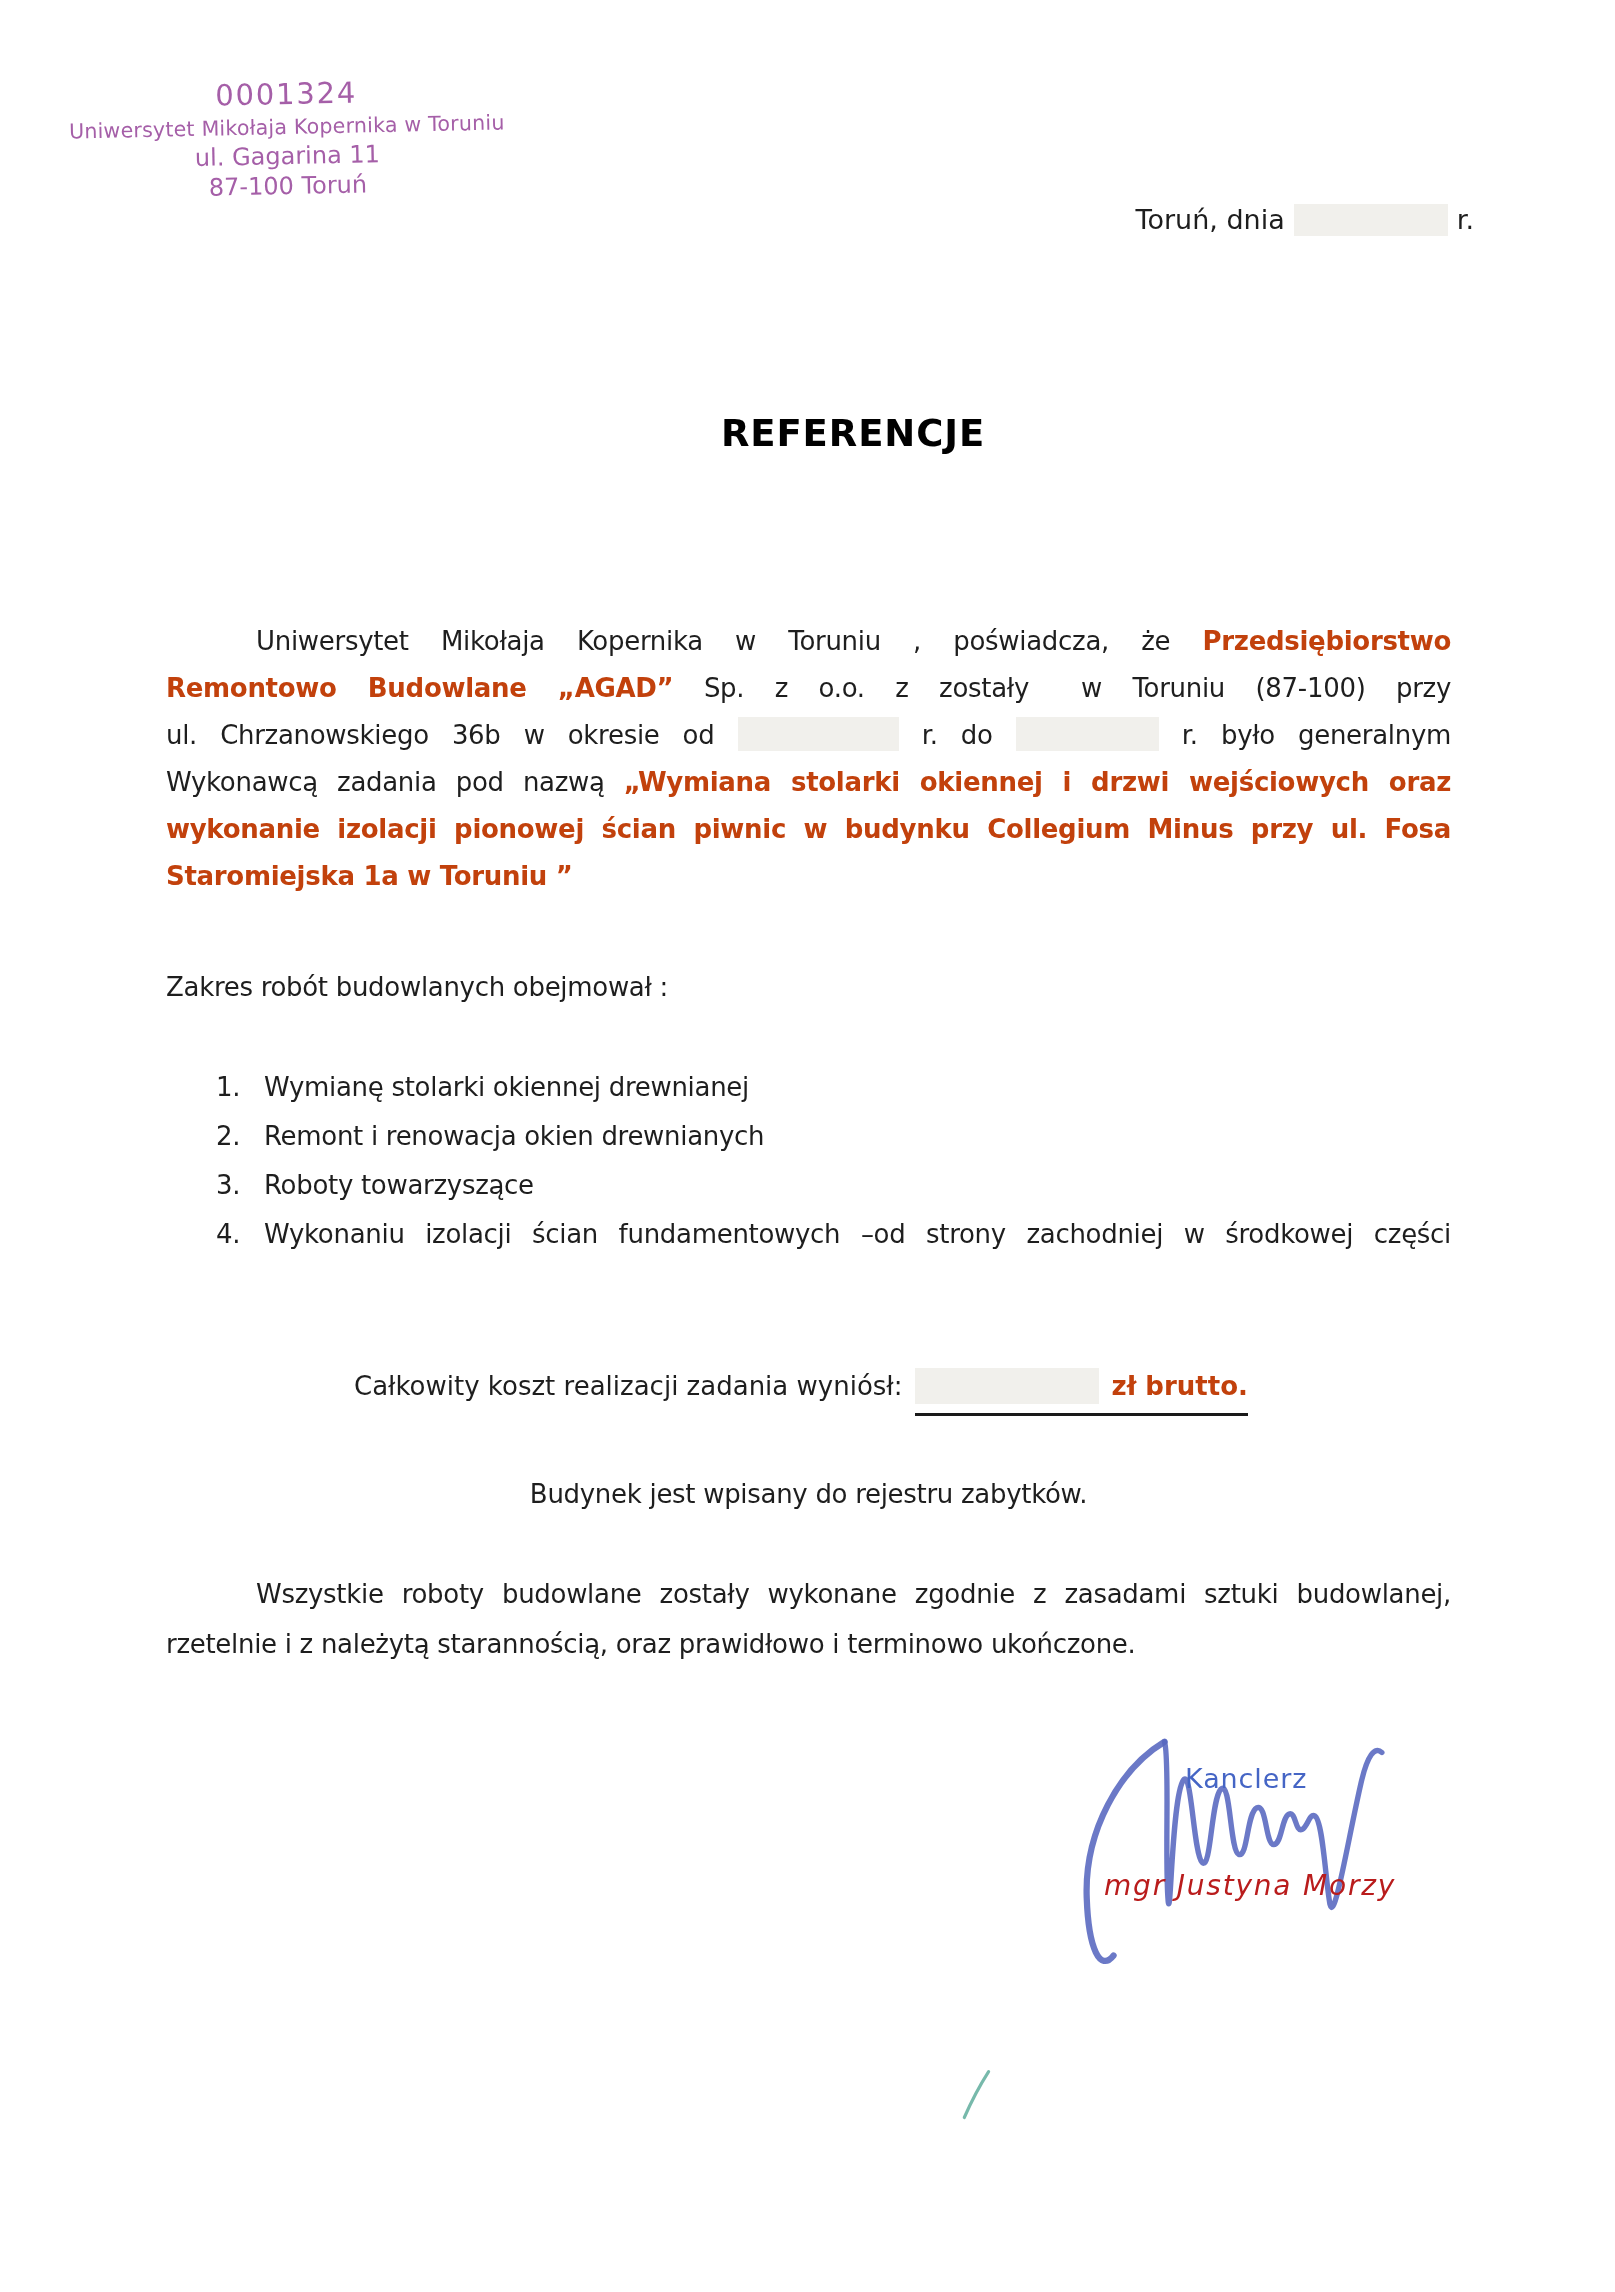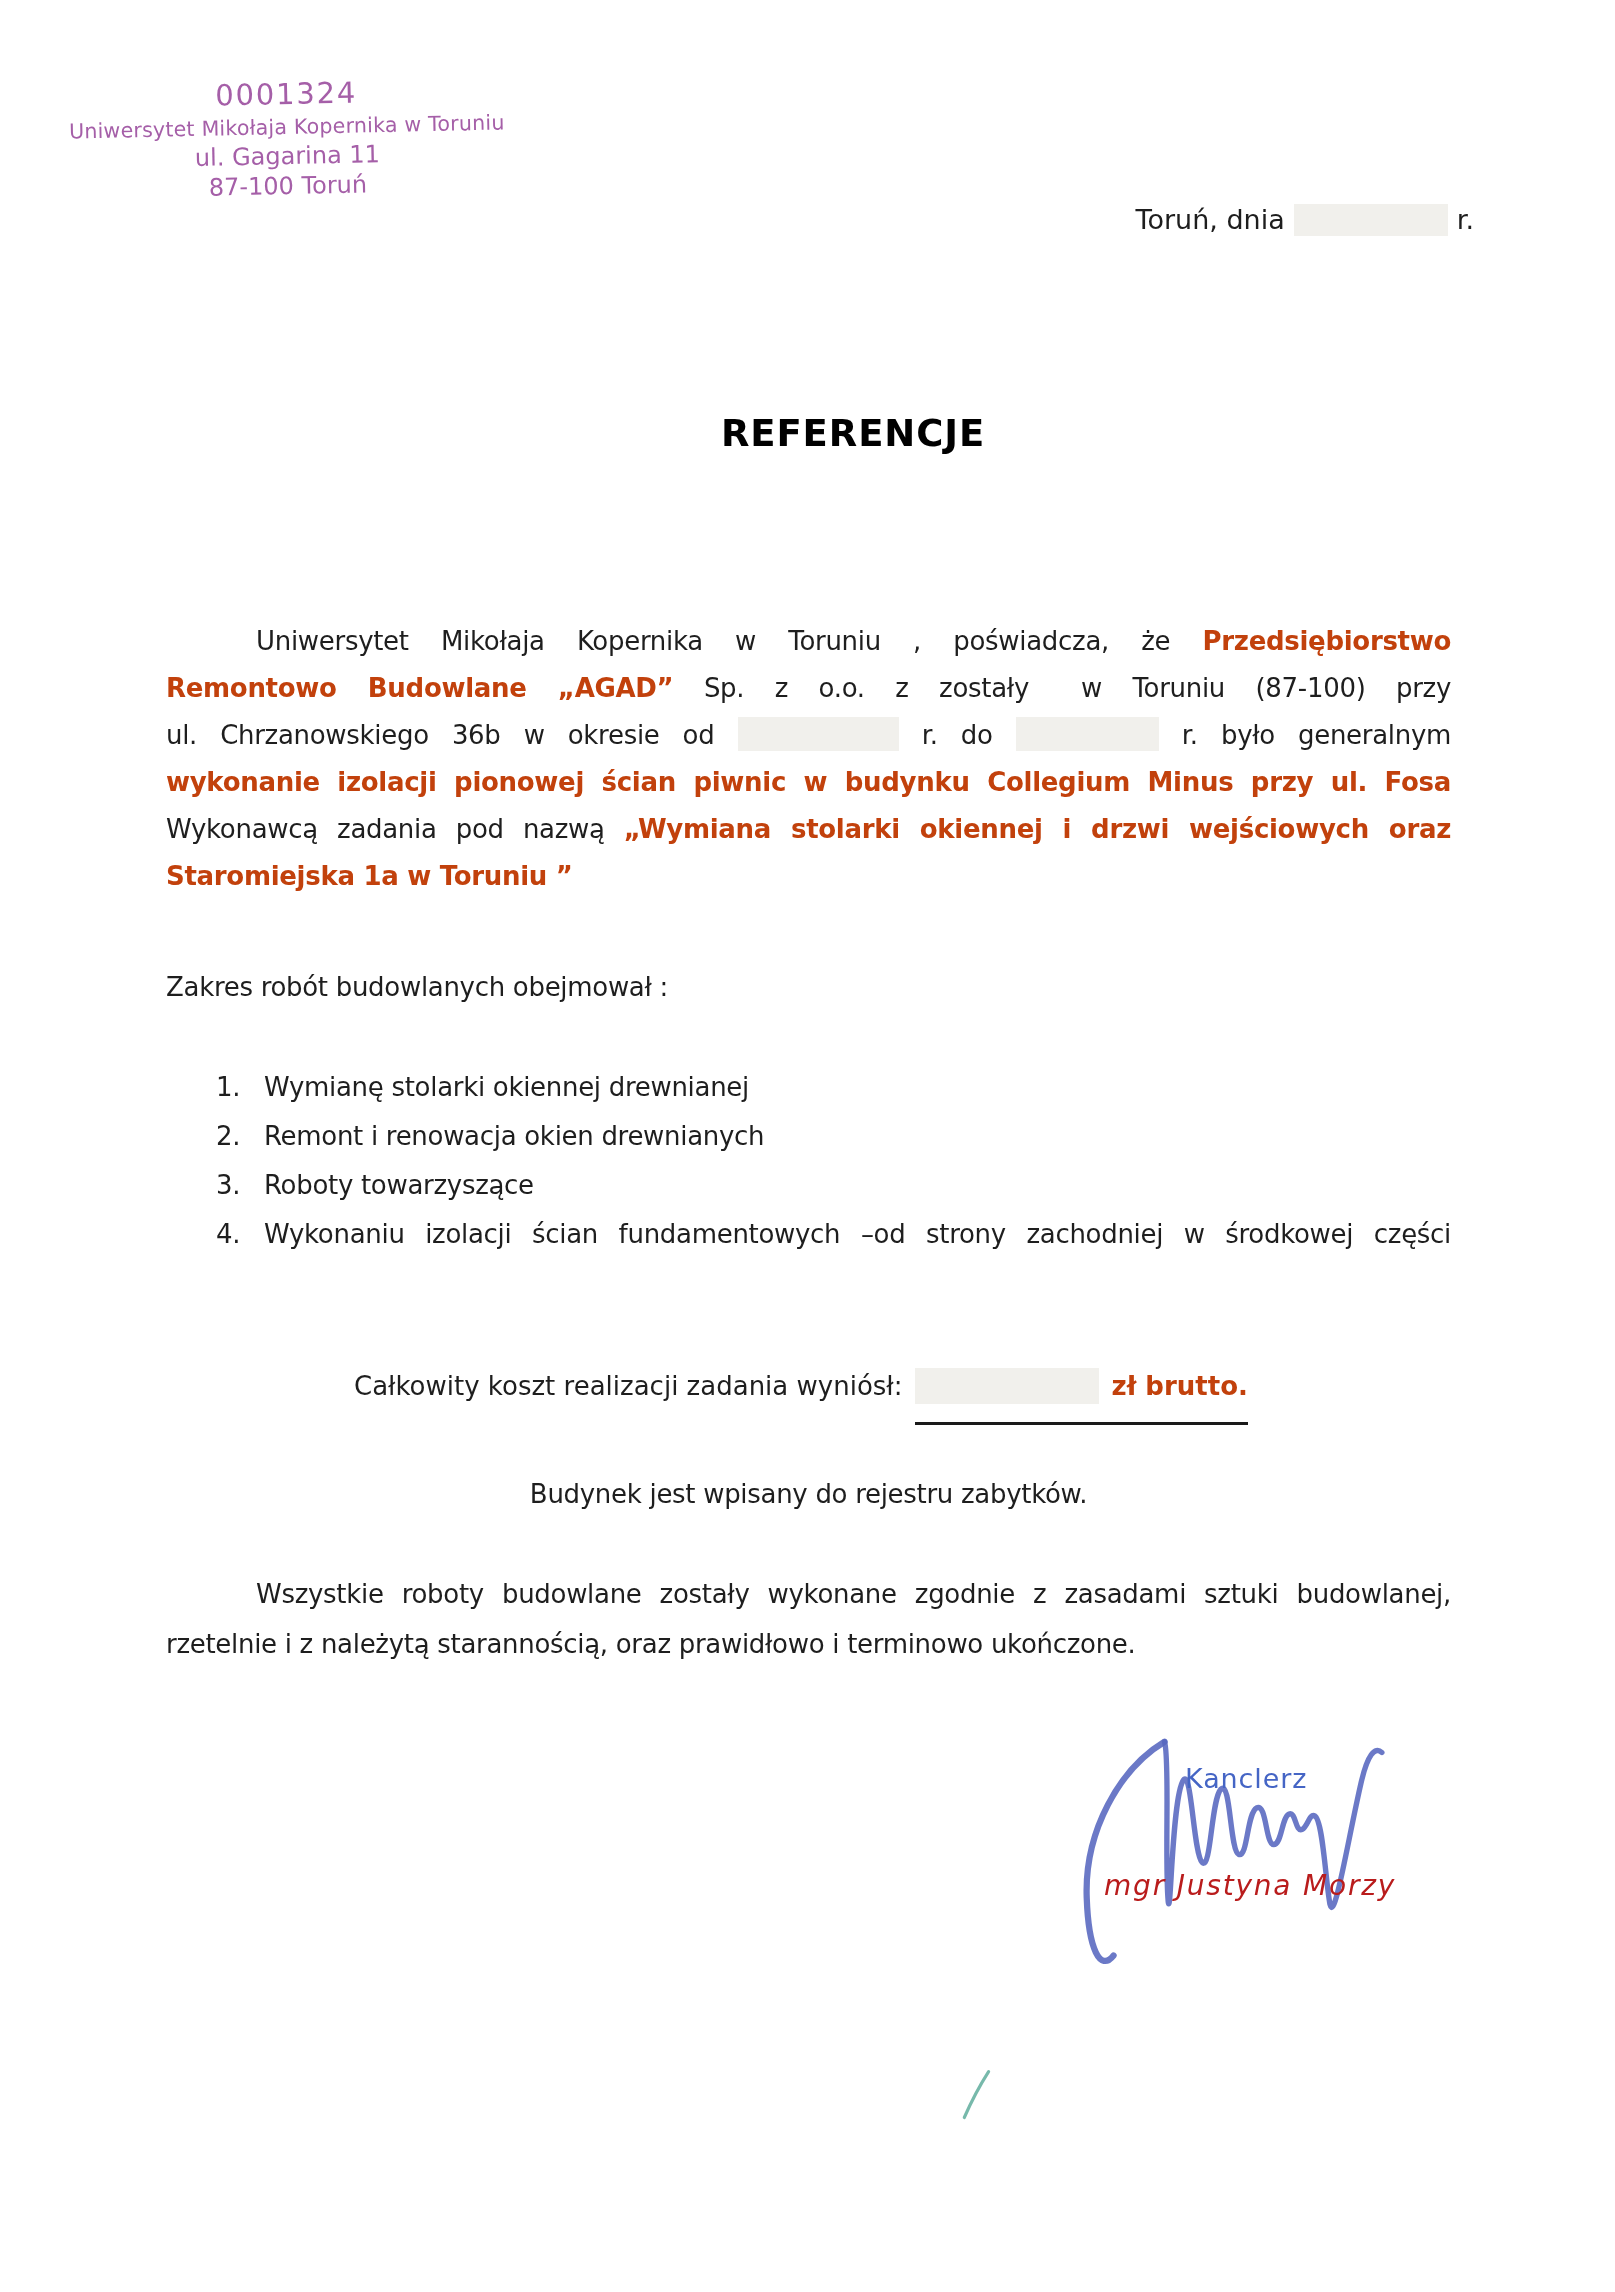--- a/index.html
+++ b/index.html
@@ -59,21 +59,21 @@
   .list{left:216px;top:1068px;width:1235px;font-size:26px;letter-spacing:-0.3px;}
   .li{display:flex;height:49px;line-height:39px;}
   .li .num{flex:0 0 48px;}
   .li .litext{flex:1;}
   .li .litext.just{text-align:justify;text-align-last:justify;}
 
   
   .cost{left:354px;top:1368px;font-size:26px;white-space:nowrap;}
   .cost-fill{
     display:inline-block;margin-left:12.5px;
-    border-bottom:3.6px solid #1a1a1a;padding-bottom:18px;
+    border-bottom:3.6px solid #1a1a1a;padding-bottom:9px;
   }
   .cost-redact{width:184px;height:36px;vertical-align:-9px;margin-right:12.5px;}
 
   
   .registry{top:1476px;text-align:center;line-height:36px;}
   .closing{top:1569px;line-height:50px;}
 
   
   .sig{left:1057px;top:1697px;width:385px;height:313px;}
   .sig svg{position:absolute;left:0;top:0;}
@@ -109,24 +109,24 @@
     <div class="jl">
       <span class="ind"></span><span>Uniwersytet Mikołaja Kopernika w Toruniu , poświadcza, że</span> <span class="b">Przedsiębiorstwo</span>
     </div>
     <div class="jl">
       <span class="b">Remontowo Budowlane „AGAD”</span> <span>Sp. z o.o. z zostały</span><span class="gap"></span> <span>w Toruniu (87-100) przy</span>
     </div>
     <div class="jl">
       <span>ul. Chrzanowskiego 36b w okresie od</span> <span class="redact line3-redact"></span> <span>r. do</span> <span class="redact line3-redact r2"></span> <span>r. było generalnym</span>
     </div>
     <div class="jl">
-      <span class="b">wykonanie izolacji pionowej ścian piwnic w budynku Collegium Minus przy ul. Fosa</span>
+      <span>Wykonawcą zadania pod nazwą</span> <span class="b">„Wymiana stolarki okiennej i drzwi wejściowych oraz</span>
     </div>
     <div class="jl">
-      <span>Wykonawcą zadania pod nazwą</span> <span class="b">„Wymiana stolarki okiennej i drzwi wejściowych oraz</span>
+      <span class="b">wykonanie izolacji pionowej ścian piwnic w budynku Collegium Minus przy ul. Fosa</span>
     </div>
     <div class="jl last">
       <span class="b">Staromiejska 1a w Toruniu ”</span>
     </div>
   </div>
 
   <div class="abs body-block zakres">Zakres robót budowlanych obejmował :</div>
 
   <div class="abs list">
     <div class="li">

